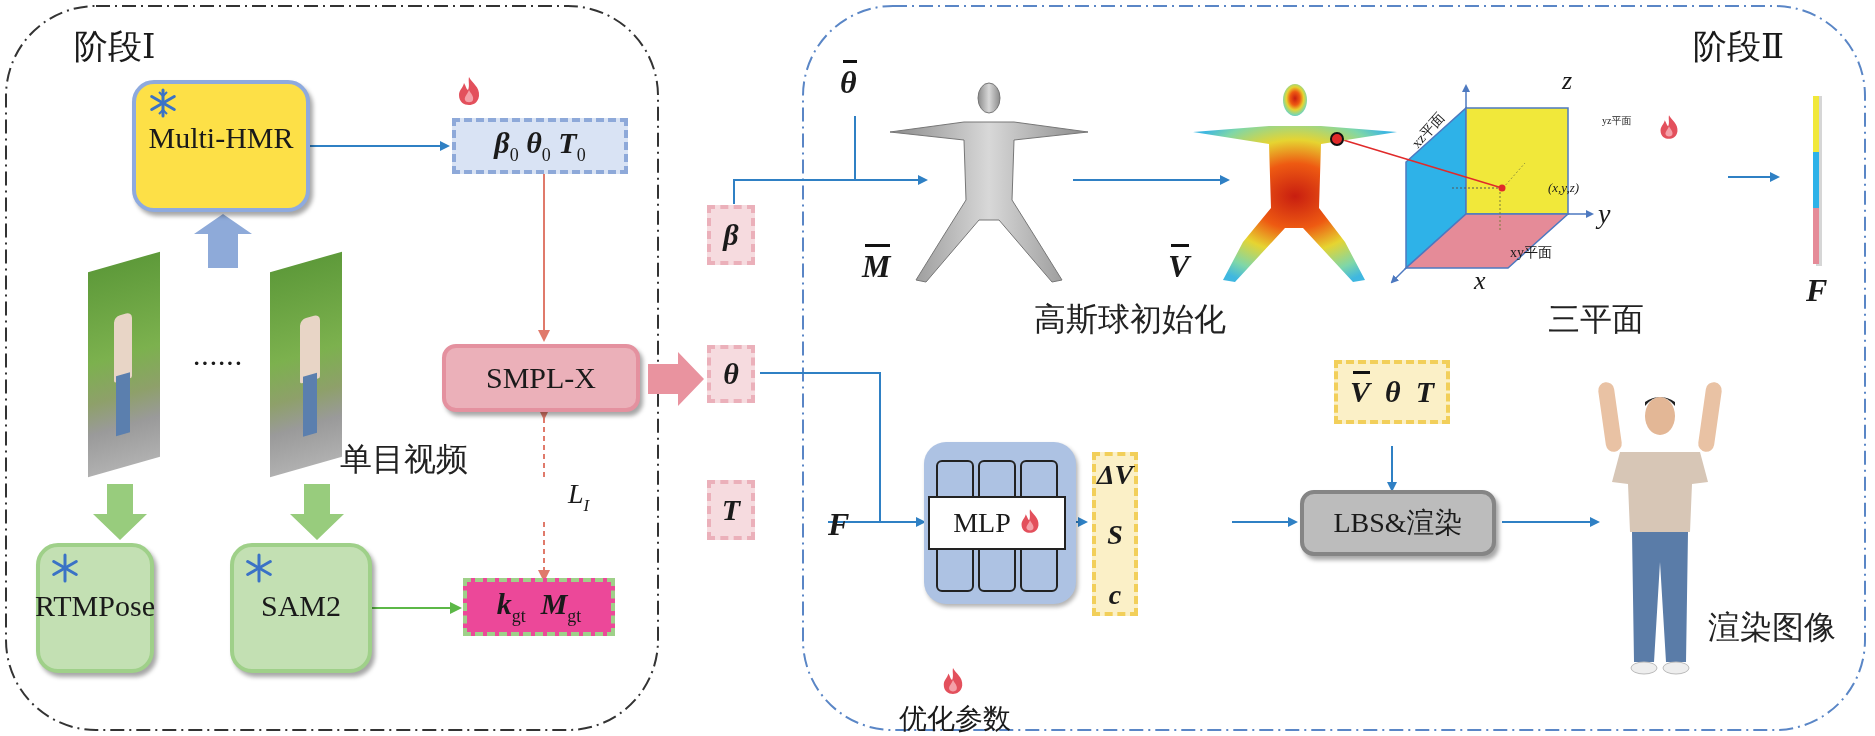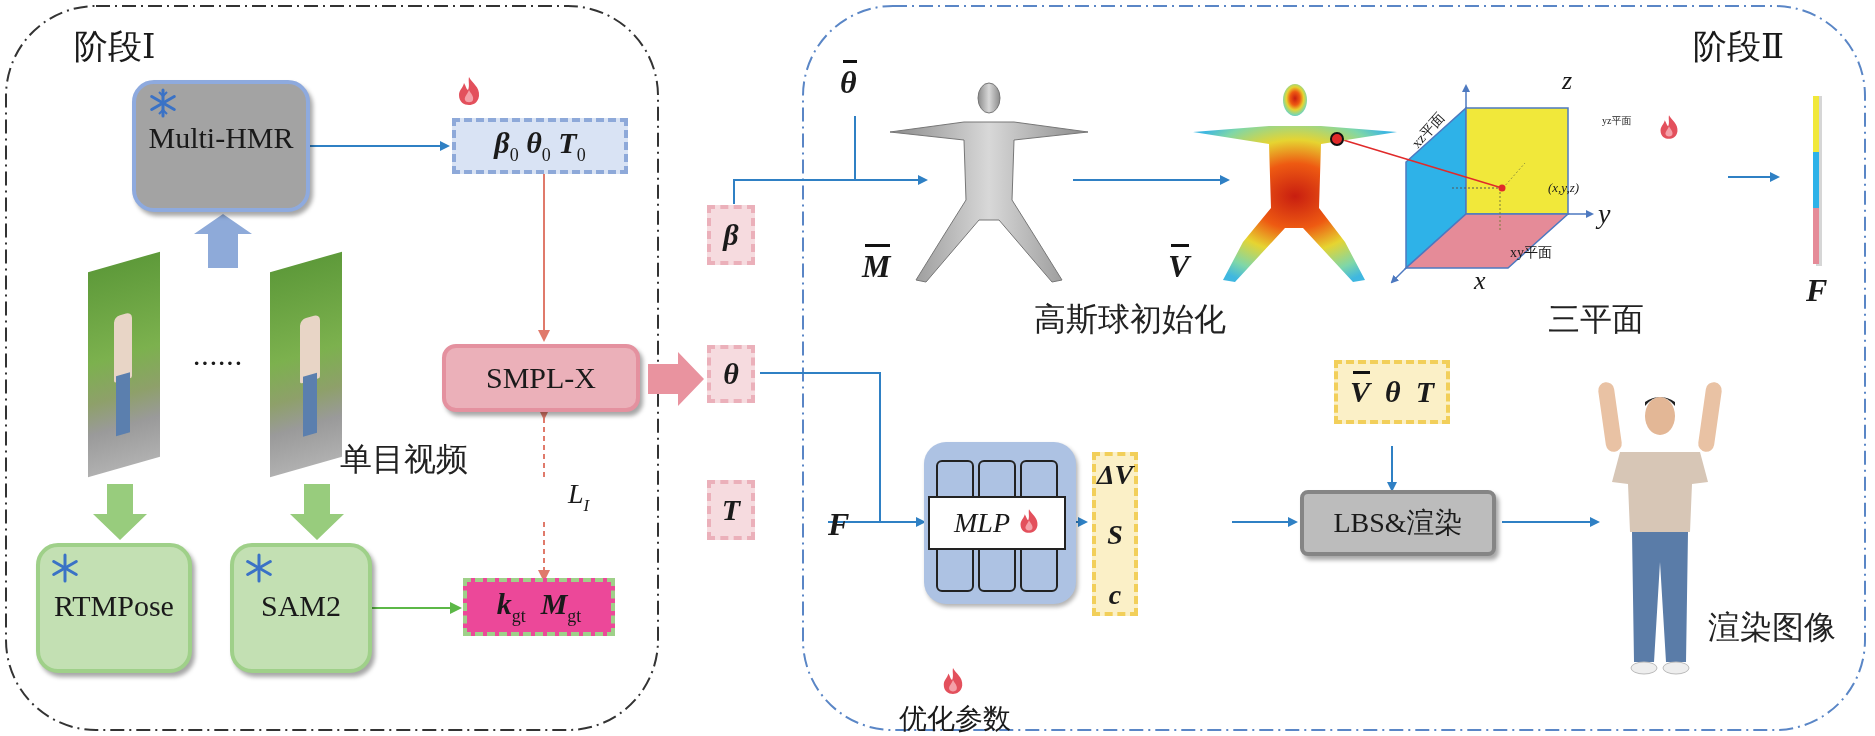--- a/index.html
+++ b/index.html
@@ -1,24 +1,24 @@
 <!DOCTYPE html>
 <html><head>
 <meta charset="utf-8">
 <style>
   html,body{margin:0;padding:0;background:#fff;}
   body{width:1875px;height:736px;position:relative;overflow:hidden;font-family:"Liberation Serif","DejaVu Serif",serif;color:#1a1a1a;}
   .abs{position:absolute;}
   svg.layer{position:absolute;left:0;top:0;}
   .stage-title{font-size:34px;font-family:"DejaVu Serif","Liberation Serif",serif;font-weight:300;}
   .box{position:absolute;border-radius:22px;display:flex;align-items:center;justify-content:center;box-sizing:border-box;}
-  .blue-box{background:#a3a3a3;border:4px solid #8eaade;box-shadow:3px 4px 4px rgba(0,0,0,.35);}
+  .blue-box{background:#fde047;border:4px solid #8eaade;box-shadow:3px 4px 4px rgba(0,0,0,.35);}
   .green-box{background:#c3e0b3;border:4px solid #9fd089;box-shadow:3px 4px 4px rgba(0,0,0,.35);}
   .pink-box{background:#ebb0b9;border:4px solid #e4919f;box-shadow:3px 4px 4px rgba(0,0,0,.35);border-radius:14px;}
-  .gray-box{background:#bcbcbc;border:4px solid #858585;box-shadow:3px 4px 4px rgba(0,0,0,.35);border-radius:8px;}
+  .gray-box{background:#bcbcbc;border:4px solid #858585;box-shadow:3px 4px 4px rgba(0,0,0,.35);border-radius:14px;}
   .box-label{font-size:30px;}
   .dash{position:absolute;box-sizing:border-box;display:flex;align-items:center;justify-content:center;font-weight:bold;font-style:italic;font-size:30px;}
   .dash-blue{background:#d9e3f4;border:4px dashed #8ea9d9;}
   .dash-green{background:#ec4899;border:4px dashed #9fd089;}
   .dash-pink{background:#f6dbdf;border:4px dashed #ebb0ba;}
   .dash-yellow{background:#fbf0c7;border:4px dashed #f2cf5a;}
   .math{font-style:italic;font-weight:bold;font-size:32px;position:absolute;}
   .over{position:relative;display:inline-block;}
   .over::before{content:"";position:absolute;left:3px;right:0;top:-4px;height:3px;background:#111;}
   .cn{position:absolute;font-family:"DejaVu Sans","Liberation Sans",sans-serif;font-size:32px;font-weight:300;color:#222;}
@@ -135,21 +135,21 @@
   <div style="position:absolute;left:26px;top:52px;width:18px;height:66px;background:#e8d5c6;border-radius:6px 6px 2px 2px;"></div>
   <div style="position:absolute;left:28px;top:112px;width:14px;height:60px;background:#5b7fae;"></div>
 </div>
 <div class="abs" style="left:193px;top:350px;font-size:22px;font-weight:bold;letter-spacing:1px;">······</div>
 <div class="photo" style="left:270px;top:262px;width:72px;height:205px;transform:skewY(-16deg);background:linear-gradient(180deg,#5e9a3a 0%,#7cb14e 45%,#8ea06a 65%,#9a9a9a 80%,#b0b0b0 100%);">
   <div style="position:absolute;left:30px;top:56px;width:20px;height:64px;background:#e8d5c6;border-radius:6px 6px 2px 2px;"></div>
   <div style="position:absolute;left:33px;top:114px;width:14px;height:60px;background:#5b7fae;"></div>
 </div>
 <div class="cn" style="left:340px;top:438px;">单目视频</div>
 
-<div class="box green-box" style="left:36px;top:543px;width:156px;height:130px;">
+<div class="box green-box" style="left:36px;top:543px;width:118px;height:130px;">
   <span class="icon" style="left:10px;top:6px;">
     <svg width="30" height="30" viewBox="0 0 30 30">
         <g stroke="#3a72c6" stroke-width="3" stroke-linecap="round">
           <line x1="15" y1="2" x2="15" y2="28"></line>
           <line x1="3.7" y1="8.5" x2="26.3" y2="21.5"></line>
           <line x1="3.7" y1="21.5" x2="26.3" y2="8.5"></line>
         </g>
       </svg>
   </span>
   <span class="box-label" style="margin-top:-4px;">RTMPose</span>
@@ -233,21 +233,21 @@
     </svg>
 </span>
 <div class="cn" style="left:1548px;top:298px;">三平面</div>
 <div class="math" style="left:1806px;top:272px;">F</div>
 
 <div class="math" style="left:828px;top:506px;">F</div>
 <div class="abs" style="left:924px;top:442px;width:152px;height:162px;background:#adc2e3;border-radius:22px;box-shadow:2px 3px 4px rgba(0,0,0,.3);">
   <div class="abs" style="left:12px;top:18px;width:34px;height:128px;border:2px solid #222;border-radius:6px;"></div>
   <div class="abs" style="left:54px;top:18px;width:34px;height:128px;border:2px solid #222;border-radius:6px;"></div>
   <div class="abs" style="left:96px;top:18px;width:34px;height:128px;border:2px solid #222;border-radius:6px;"></div>
-  <div class="abs" style="left:4px;top:54px;width:138px;height:54px;background:#fff;border:2px solid #222;display:flex;align-items:center;justify-content:center;box-sizing:border-box;font-style:italic;">
+  <div class="abs" style="left:4px;top:54px;width:138px;height:54px;background:#fff;border:2px solid #222;display:flex;align-items:center;justify-content:center;box-sizing:border-box;">
     <span style="font-size:28px;margin-right:8px;">MLP</span>
     <span><svg width="22" height="26" viewBox="0 0 26 30">
           <path d="M13,1 C16,7 24,11 23,20 C22,27 17,29 13,29 C8,29 3,26 3,19 C3,14 7,12 8,7 C10,10 10,13 12,14 C14,10 12,5 13,1 z" fill="#e3505c"></path>
           <path d="M13,14 C15,18 18,20 17,24 C16,27 10,27 9,24 C8,21 11,19 13,14 z" fill="#f4a0a8"></path>
         </svg></span>
   </div>
 </div>
 
 <div class="dash dash-yellow" style="left:1092px;top:452px;width:46px;height:164px;flex-direction:column;line-height:1.25;font-size:28px;gap:25px;">
   <span>ΔV</span>

